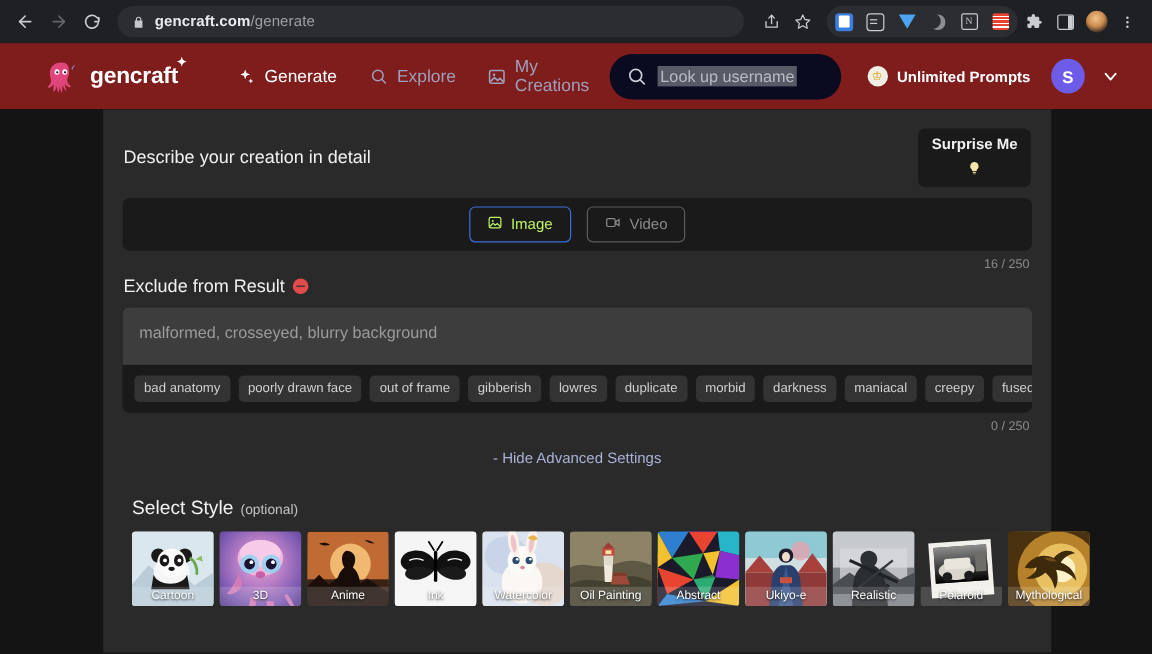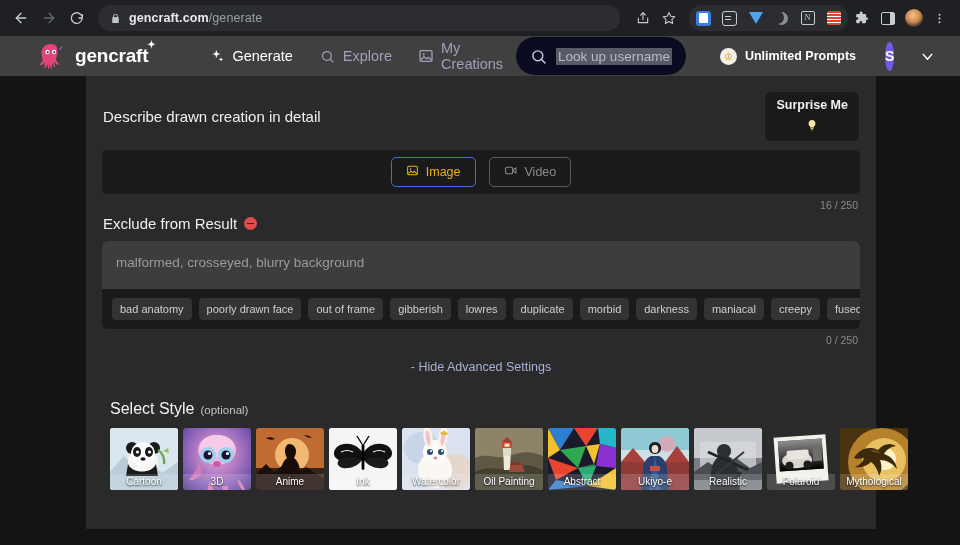--- a/index.html
+++ b/index.html
@@ -102,26 +102,25 @@
   .sidepanel { width: 14px; height: 13px; border: 1.5px solid #c9ccd1; border-radius: 2px; position: relative; }
   .sidepanel::after { content:''; position:absolute; right:0; top:0; bottom:0; width:4px; background:#c9ccd1;}
   .avatar-chrome {
     width: 18px; height: 18px; border-radius: 50%;
     background: radial-gradient(circle at 45% 35%, #f3c48b 0%, #c98b4e 45%, #4a342a 75%, #22170f 100%);
   }
   .kebab { color: #c9ccd1; font-size: 15px; letter-spacing: 0; line-height: 1; }
 
   
   .site-header {
-    height: 40px; width: 960px;
-    background: #404040;
+    height: 55px; width: 960px;
+    background: #7f1d1d;
     display: flex; align-items: center;
     padding: 0 26px 0 36px;
     position: relative;
-    gap: 12px;
   }
   .brand { display: flex; align-items: center; gap: 9px; }
   .octo { width: 30px; height: 28px; flex:none; }
   .brand-name {
     font-size: 19px; font-weight: 700; color: #ffffff;
     letter-spacing: -0.2px; position: relative;
   }
   .brand-star {
     position: absolute; right: -7px; top: -5px;
     color: #fff; font-size: 10px; line-height: 1;
@@ -235,21 +234,21 @@
   }
   .mode-btn {
     border: 1px solid #5a5a5a;
     border-radius: 5px;
     padding: 6px 14px;
     font-size: 12.5px;
     color: #8b8b8b;
     display: flex; align-items: center; gap: 7px;
     background: transparent;
   }
-  .mode-btn.active { border-color: #3b6fe0; color: #eab308; }
+  .mode-btn.active { border-color: #3b6fe0; color: #bef264; }
   .counter {
     text-align: right;
     font-size: 10.5px; color: #8b8b8b;
     padding: 5px 2px 0 0;
   }
 
   .exclude-box {
     background: #1a1a1a;
     border-radius: 6px;
     overflow: hidden;
@@ -477,21 +476,21 @@
     <svg width="17" height="17" viewBox="0 0 24 24" fill="none" stroke="currentColor" stroke-width="2.1" stroke-linecap="round" stroke-linejoin="round">
         <polyline points="6 9 12 16 18 9"></polyline>
       </svg>
   </div>
 </div>
 
 <div class="page">
   <div class="content-card">
 
     <div class="row-head">
-      <div class="section-title">Describe drawn creation in detail</div>
+      <div class="section-title">Describe your creation in detail</div>
       <div class="surprise-btn">
         <span>Surprise Me</span>
         <span>
           <svg width="12" height="14" viewBox="0 0 24 24" fill="#f5e5a8">
               <path d="M12 2a7 7 0 0 0-4 12.7V17h8v-2.3A7 7 0 0 0 12 2z"></path>
               <rect x="9" y="18.2" width="6" height="2" rx="1" fill="#d9c87f"></rect>
               <rect x="9.7" y="21" width="4.6" height="1.6" rx=".8" fill="#d9c87f"></rect>
             </svg>
         </span>
       </div>

